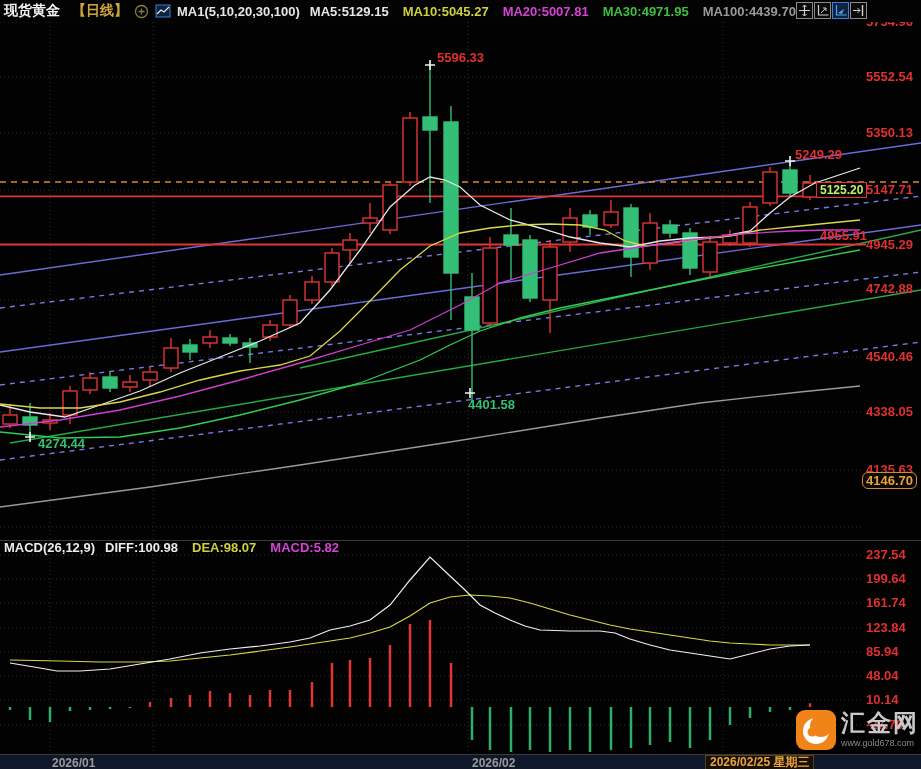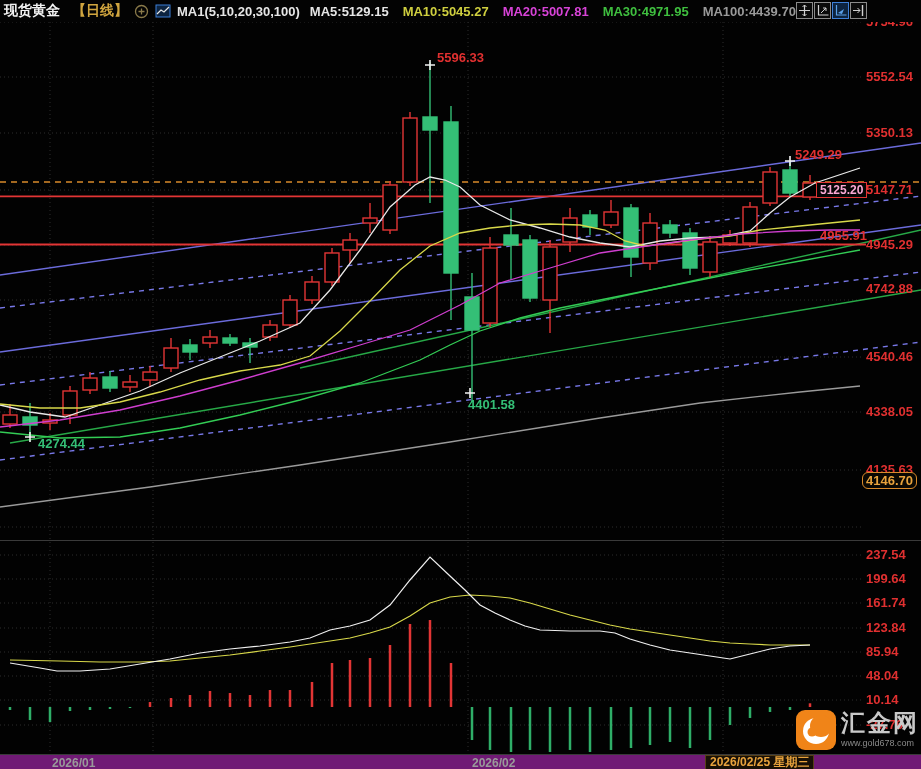--- a/index.html
+++ b/index.html
@@ -4,21 +4,21 @@
 <style>
   html,body{margin:0;padding:0;background:#000;}
   .page{position:relative;width:921px;height:769px;background:#020202;overflow:hidden;
         font-family:"Liberation Sans","DejaVu Sans",sans-serif;}
   #chart-svg{position:absolute;left:0;top:0;z-index:1;}
   #labels{position:absolute;left:0;top:0;width:100%;height:100%;z-index:2;pointer-events:none;}
   .lbl{position:absolute;font-weight:bold;font-size:13px;white-space:nowrap;line-height:14px;}
   .lbl-red{color:#e03030;}
   .lbl-green{color:#34bf76;}
   .lbl-axis{color:#e03030;font-size:13px;}
-  .box-red{border:1px solid #e23535;color:#f9a8d4;background:#050505;padding:0 3px;font-size:12px;line-height:14px;}
+  .box-red{border:1px solid #e23535;color:#bef264;background:#050505;padding:0 3px;font-size:12px;line-height:14px;}
   .box-orange{border:1px solid #d98a2b;color:#e8a33d;background:#0a0803;padding:0 3px;font-size:13px;line-height:15px;}
   .header{position:absolute;left:0;top:0;width:100%;height:22px;background:#030303;z-index:3;
           display:flex;align-items:center;font-size:13px;font-weight:bold;}
   .header .sym{color:#f2f2f2;font-size:14px;margin-left:4px;}
   .header .per{color:#d0a53f;font-size:14px;margin-left:12px;}
   .hicon{display:inline-flex;align-items:center;justify-content:center;margin-left:6px;}
   .ma-settings{color:#e6e6e6;margin-left:6px;}
   .ma5{color:#e6e6e6;margin-left:10px;}
   .ma10{color:#cfcf3f;margin-left:14px;}
   .ma20{color:#d743d7;margin-left:14px;}
@@ -28,21 +28,21 @@
   .tbtn{width:17px;height:17px;border:1px solid #8a8a8a;background:#0a0a0a;box-sizing:border-box;
         display:flex;align-items:center;justify-content:center;}
   .tbtn.active{border-color:#3d7fd6;background:#0d2440;}
   .macd-header{position:absolute;left:0;top:540px;width:100%;height:14px;z-index:3;display:flex;
                align-items:center;font-size:13px;font-weight:bold;background:transparent;}
   .macd-header .m-name{color:#ececec;margin-left:4px;}
   .macd-header .m-diff{color:#ececec;margin-left:10px;}
   .macd-header .m-dea{color:#cfcf3f;margin-left:14px;}
   .macd-header .m-macd{color:#d743d7;margin-left:14px;}
   .sep{position:absolute;left:0;width:100%;height:1px;background:#3a3a3a;z-index:2;}
-  .date-axis{position:absolute;left:0;top:755px;width:100%;height:14px;background:#701a75;z-index:3;
+  .date-axis{position:absolute;left:0;top:755px;width:100%;height:14px;background:#0f172a;z-index:3;
              font-size:12px;color:#9a9a9a;font-weight:bold;}
   .date-lbl{position:absolute;top:1px;}
   .date-box{position:absolute;top:0;color:#e8a33d;background:#181006;border:1px solid #574017;
             padding:0 4px;font-size:12px;line-height:13px;}
   .logo{position:absolute;left:796px;top:710px;z-index:5;display:flex;align-items:flex-start;}
   .logo-badge{width:40px;height:40px;border-radius:9px;background:#f08418;position:relative;overflow:hidden;}
   .logo-text{margin-left:5px;}
   .logo-name{color:#c9c9c9;font-size:24px;font-weight:bold;line-height:26px;letter-spacing:2px;}
   .logo-url{color:#8a8a8a;font-size:9px;margin-top:2px;}
 </style>
@@ -293,20 +293,26 @@
         </svg>
     </div>
     <div class="tbtn">
       <svg width="13" height="13">
           <path d="M10.5 1v11" stroke="#cfcfcf" stroke-width="1.4"></path>
           <path d="M1 6.5h7M8 6.5L5.5 4M8 6.5L5.5 9" stroke="#cfcfcf" stroke-width="1"></path>
         </svg>
     </div>
   </div>
 
+  <div class="macd-header">
+    <span class="m-name">MACD(26,12,9)</span>
+    <span class="m-diff">DIFF:100.98</span>
+    <span class="m-dea">DEA:98.07</span>
+    <span class="m-macd">MACD:5.82</span>
+  </div>
 
   <div class="sep" style="top:540px"></div>
   <div class="sep" style="top:754px"></div>
 
   <div class="date-axis">
     <span class="date-lbl" style="left:52px">2026/01</span>
     <span class="date-lbl" style="left:472px">2026/02</span>
     <span class="date-box" style="left:705px">2026/02/25 星期三</span>
   </div>
 

